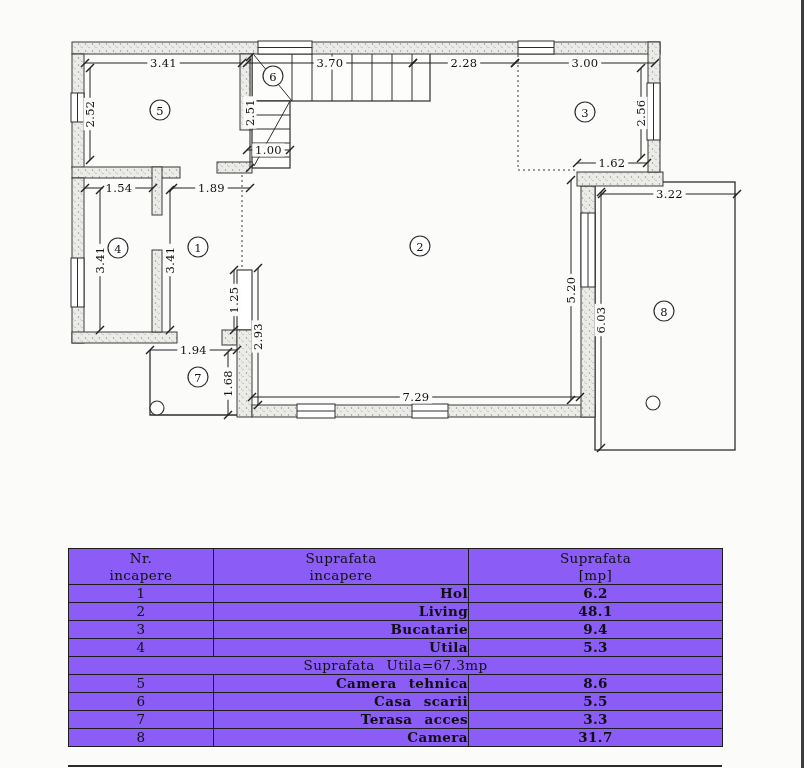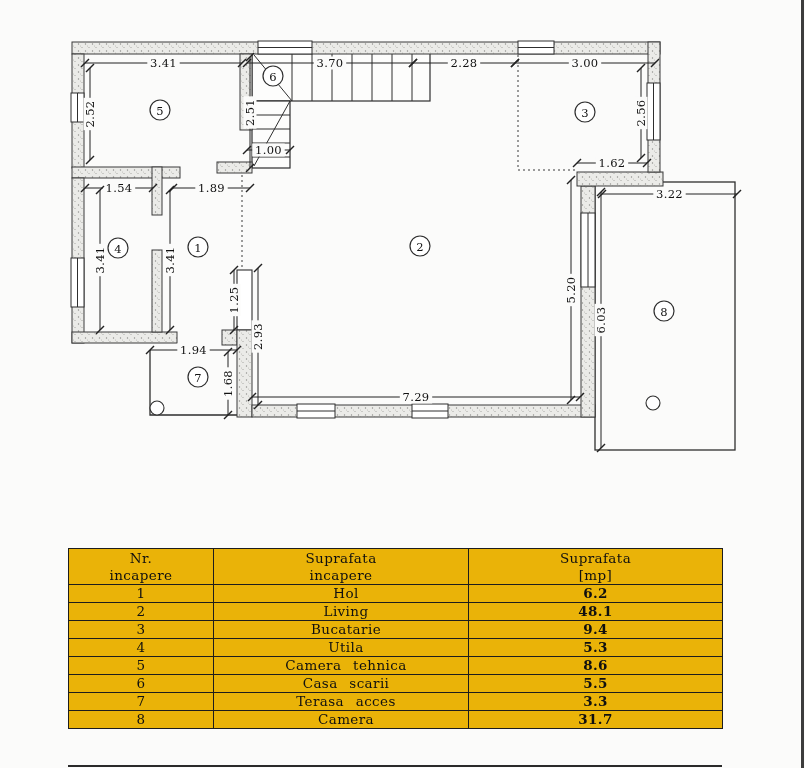--- a/index.html
+++ b/index.html
@@ -28,25 +28,25 @@
            text-anchor:middle;dominant-baseline:central;}
   .colcircle{fill:#ffffff;stroke:#2e2e2e;stroke-width:1.1;}
 
   
   .schedule{
     position:absolute;left:68px;top:548px;width:654px;
     border-collapse:collapse;table-layout:fixed;
     font-size:13.5px;letter-spacing:.4px;color:#101010;
   }
   .schedule td{border:1.5px solid #1d1d1d;padding:0;line-height:1.25;
-               background:#eab308;}
+               background:#8b5cf6;}
   .schedule .hdr td{height:35px;text-align:center;vertical-align:middle;}
   .schedule .r td{height:17px;}
   .schedule .nr{text-align:center;}
-  .schedule .nm{text-align:center;padding-left:10px;word-spacing:7px;}
+  .schedule .nm{text-align:right;padding-left:10px;word-spacing:7px;font-weight:bold;}
   .schedule .ar{text-align:center;font-weight:bold;}
   .schedule .band td{height:14px;text-align:center;word-spacing:7px;}
   .page-edge{position:absolute;top:0;height:768px;width:2.5px;background:#3c3c3c;left:801px;}
 </style>
 </head>
 <body>
 
 <svg class="plan" width="805" height="768" viewBox="0 0 805 768">
   <defs>
     <pattern id="stipple" width="7" height="7" patternUnits="userSpaceOnUse">
@@ -406,20 +406,23 @@
   <tr class="r">
     <td class="nr">3</td>
     <td class="nm">Bucatarie</td>
     <td class="ar">9.4</td>
   </tr>
   <tr class="r">
     <td class="nr">4</td>
     <td class="nm">Utila</td>
     <td class="ar">5.3</td>
   </tr>
+  <tr class="band">
+    <td colspan="3">Suprafata Utila=67.3mp</td>
+  </tr>
   <tr class="r">
     <td class="nr">5</td>
     <td class="nm">Camera tehnica</td>
     <td class="ar">8.6</td>
   </tr>
   <tr class="r">
     <td class="nr">6</td>
     <td class="nm">Casa scarii</td>
     <td class="ar">5.5</td>
   </tr>

